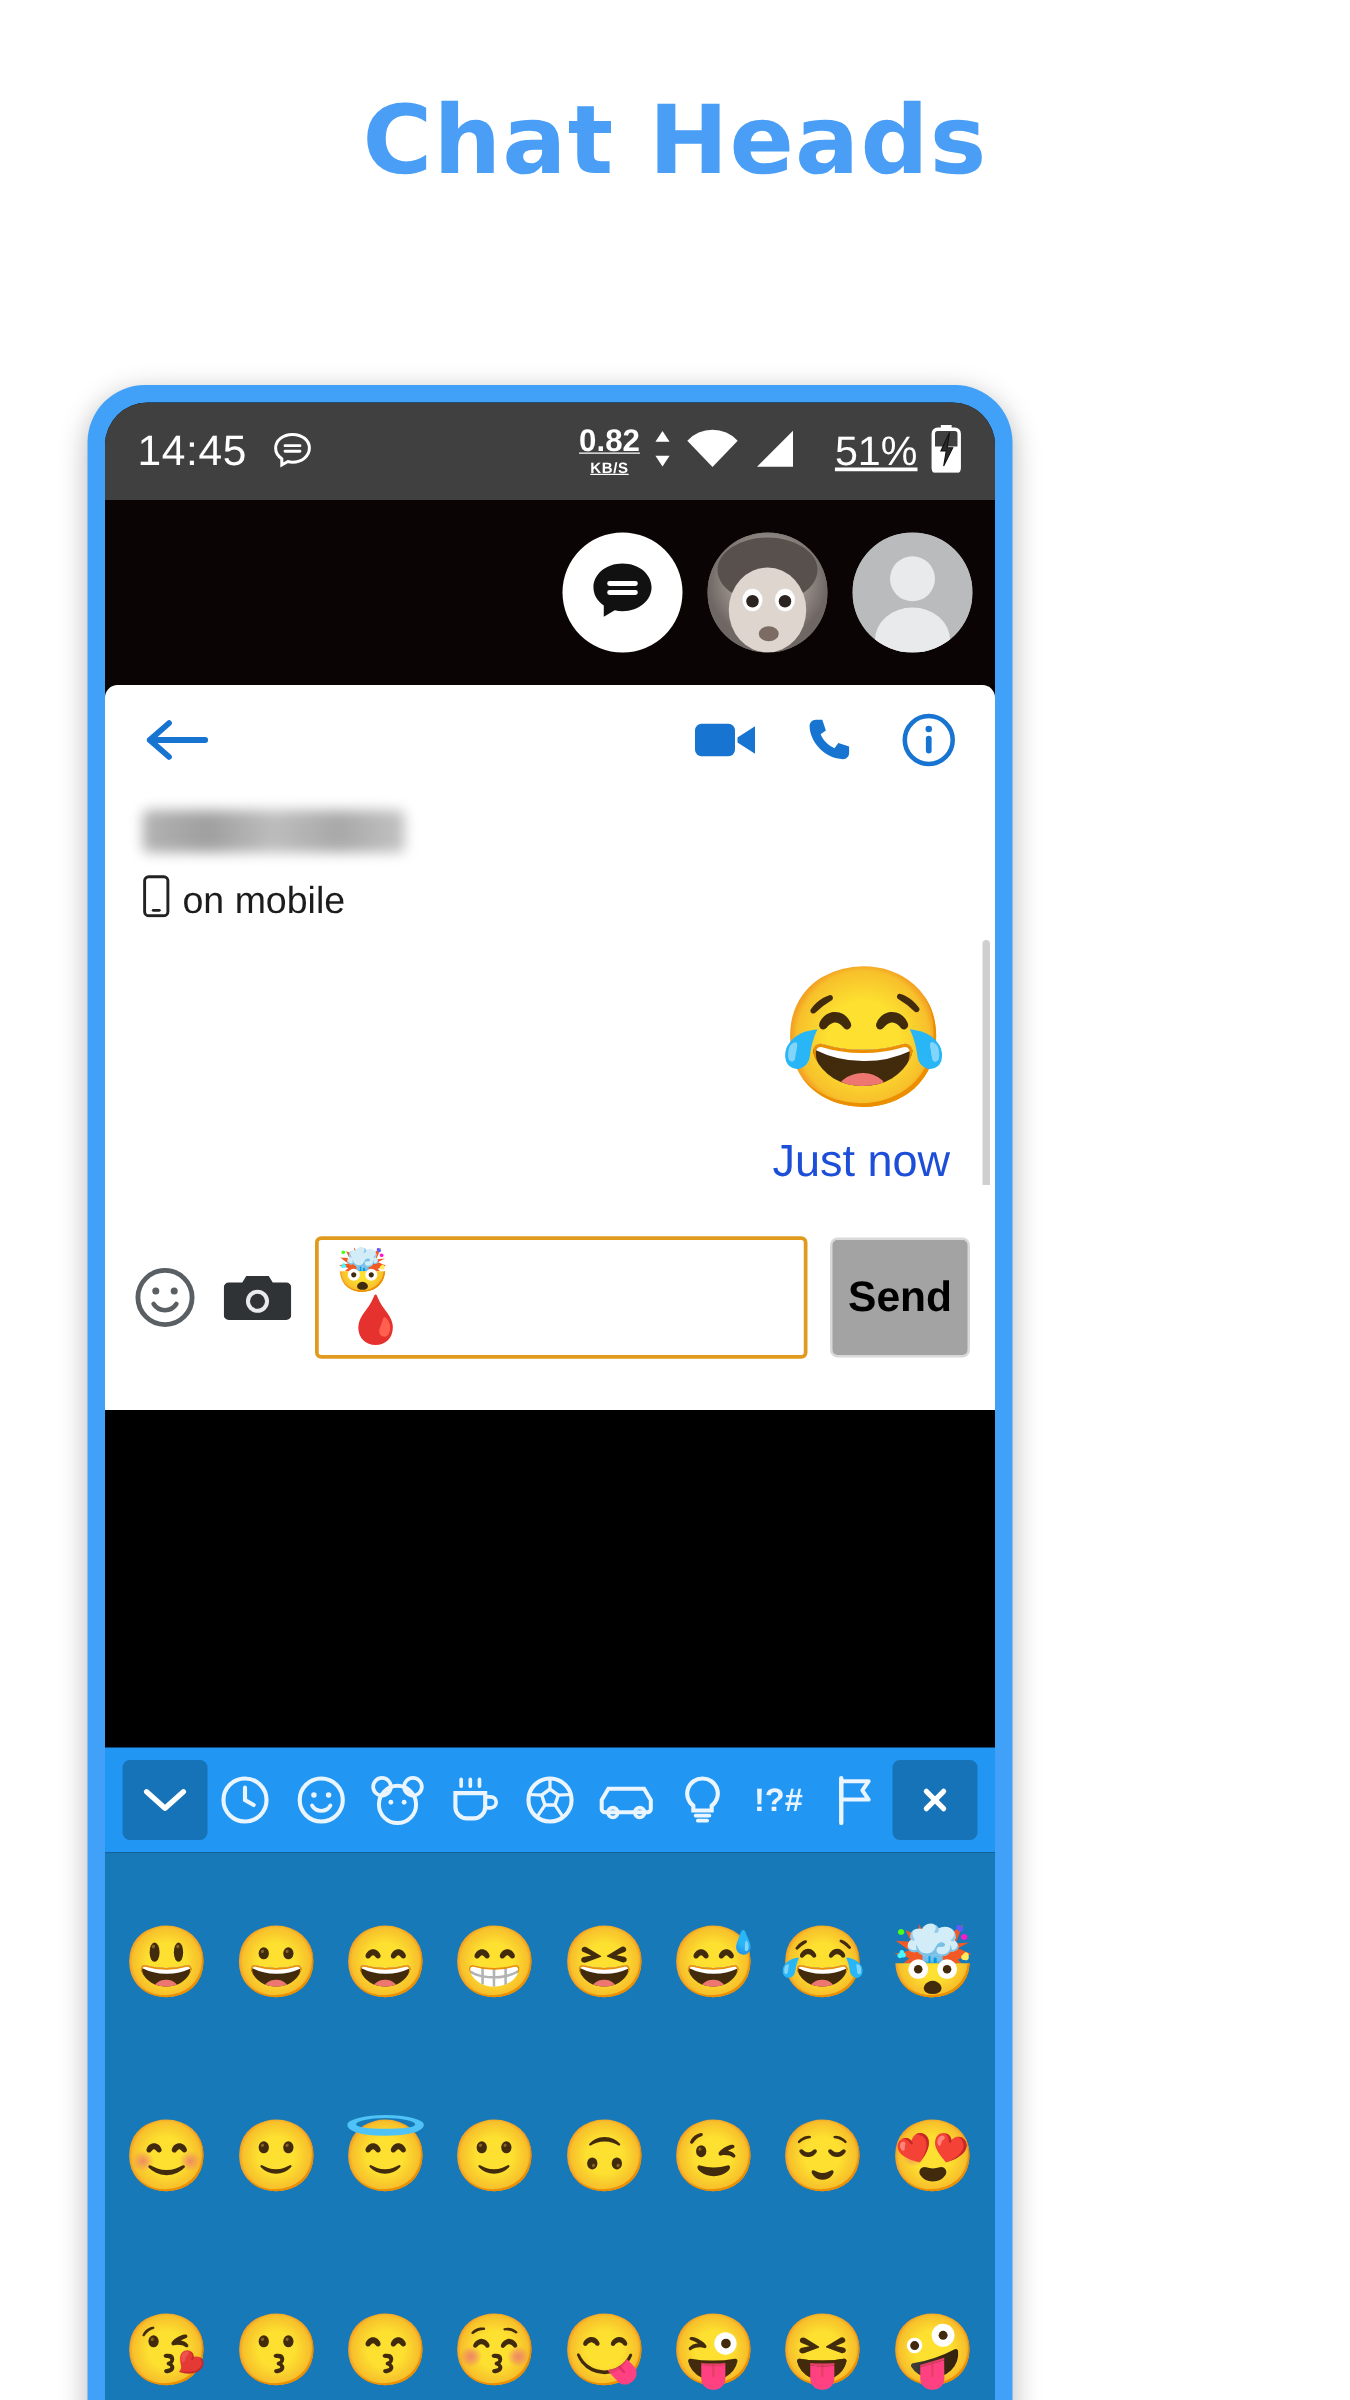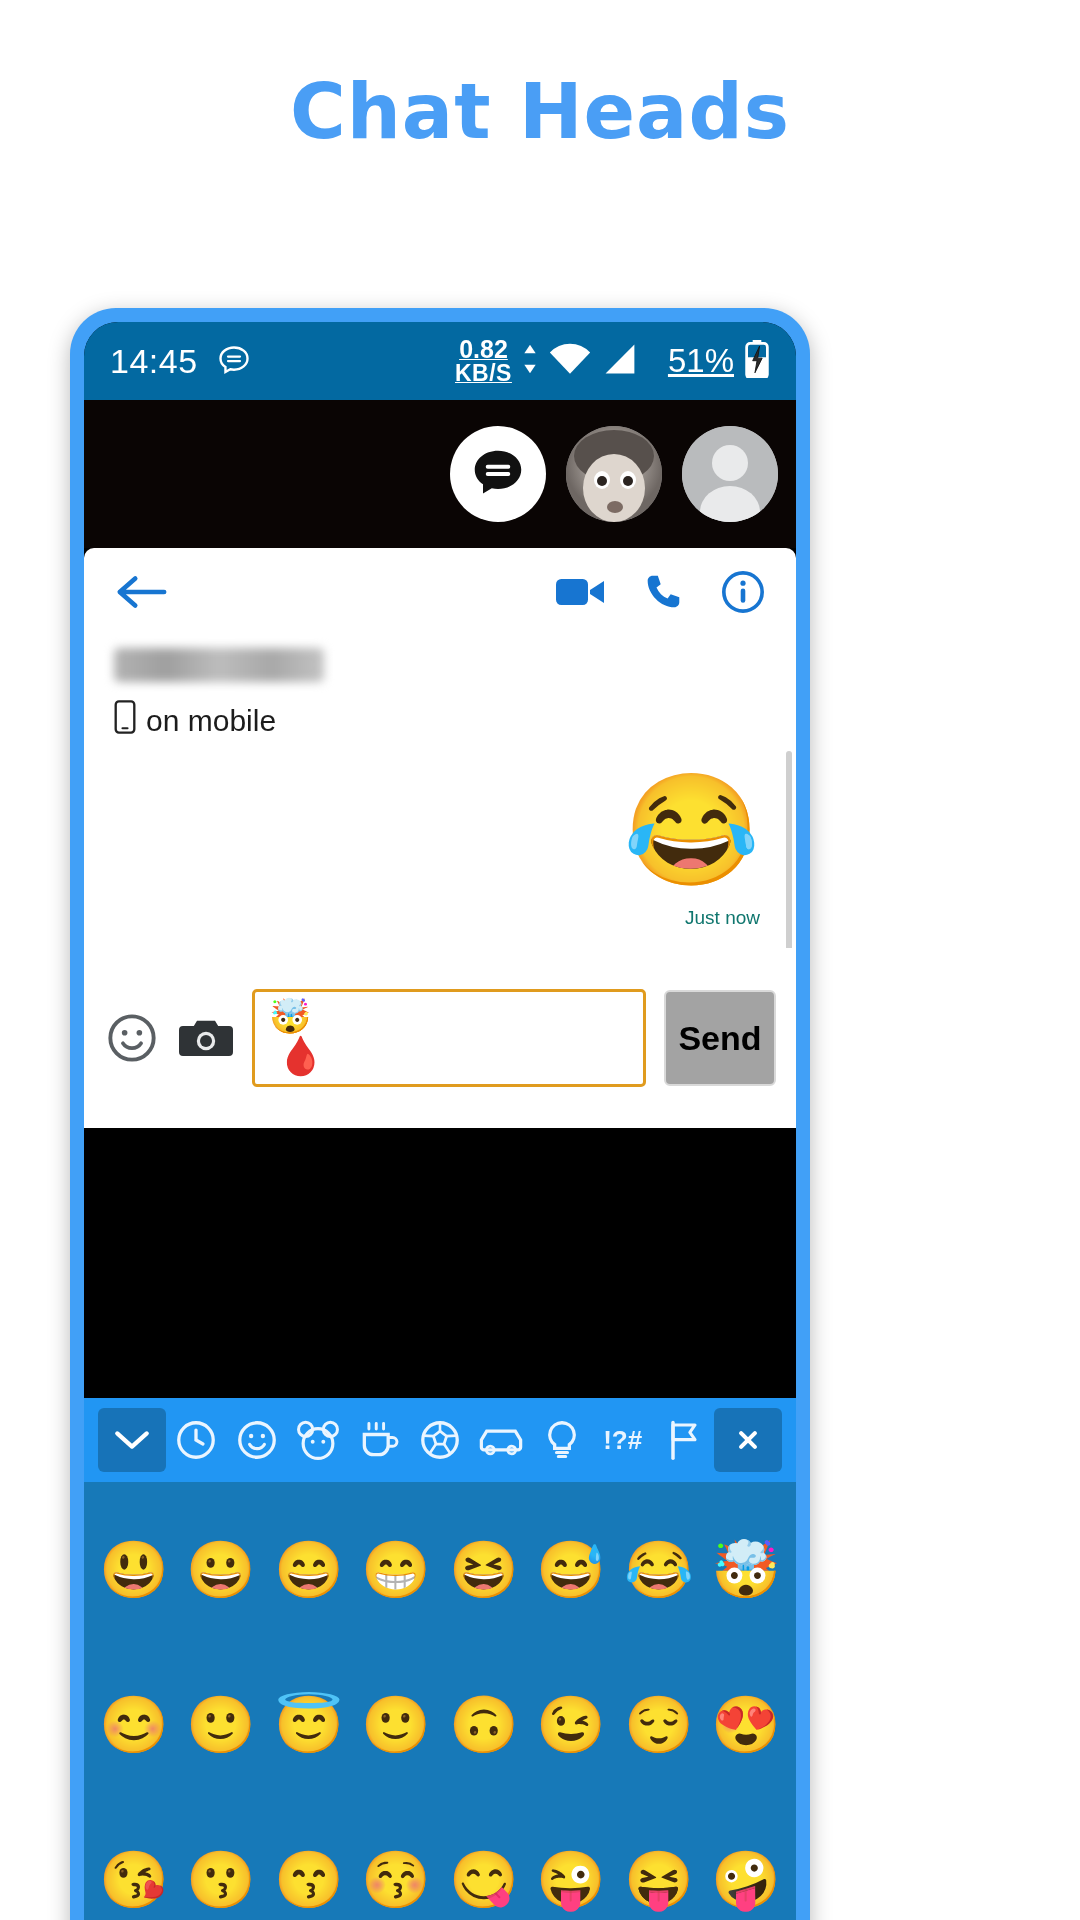--- a/index.html
+++ b/index.html
@@ -48,28 +48,28 @@
     overflow:hidden;
     position:relative;
   }
 
   
   .statusbar {
     height:78px;
     display:flex; align-items:center;
     padding:0 26px;
     color:#fff;
-    background:#0369a1;
+    background:#404040;
   }
   .sb-time { font-size:34px; letter-spacing:0.5px; }
   .sb-msgicon { margin-left:18px; display:flex; align-items:center; }
   .sb-right { margin-left:auto; display:flex; align-items:center; gap:10px;text-decoration:underline; }
   .kbs { text-align:center; line-height:1.0; }
   .kbs .v { font-size:25px; font-weight:bold; }
-  .kbs .u { font-size:23px; font-weight:bold; letter-spacing:0.5px; }
+  .kbs .u { font-size:12px; font-weight:bold; letter-spacing:0.5px; }
   .sb-batt { font-size:33px; margin-left:20px; }
 
   
   .heads {
     height:148px;
     background:#0a0504;
     display:flex; align-items:center; justify-content:flex-end;
     gap:20px; padding:0 18px 0 0;
     position:relative;
   }
@@ -102,21 +102,21 @@
     display:flex; align-items:center; gap:10px;
     font-size:30px; color:#1c1c1c;
   }
   .msgarea { position:relative; height:330px; }
   .bigemoji {
     position:absolute; right:36px; top:34px;
     font-size:110px; line-height:110px;
   }
   .ts {
     position:absolute; right:36px;
-    font-size:19px; color:#0f766e;
+    font-size:36px; color:#1d4ed8;
   }
   .ts1 { top:166px; }
   .bubble {
     position:absolute; right:36px; top:208px;
     background:#1775d1; color:#fff;
     border-radius:34px;
     padding:10px 24px;
     font-size:36px; line-height:46px;
   }
   .ts2 { top:278px; }

